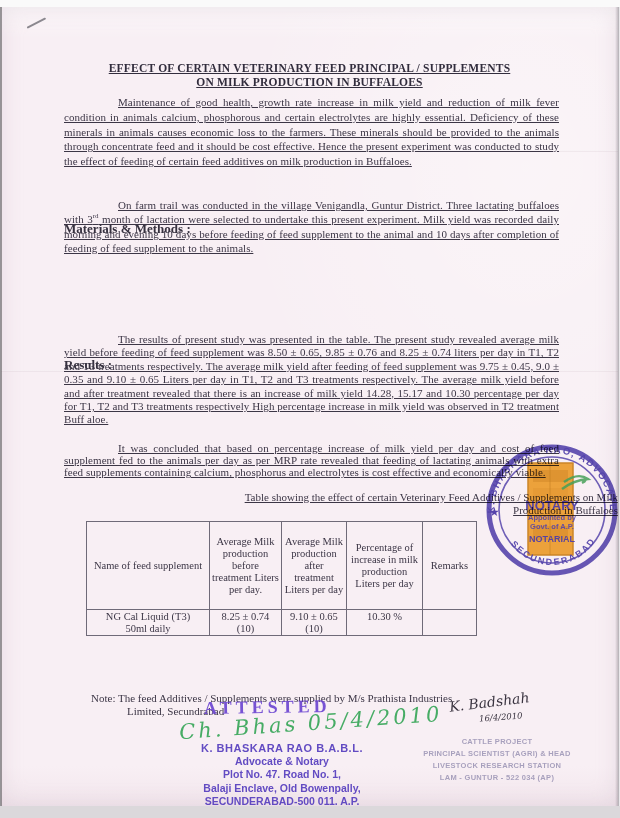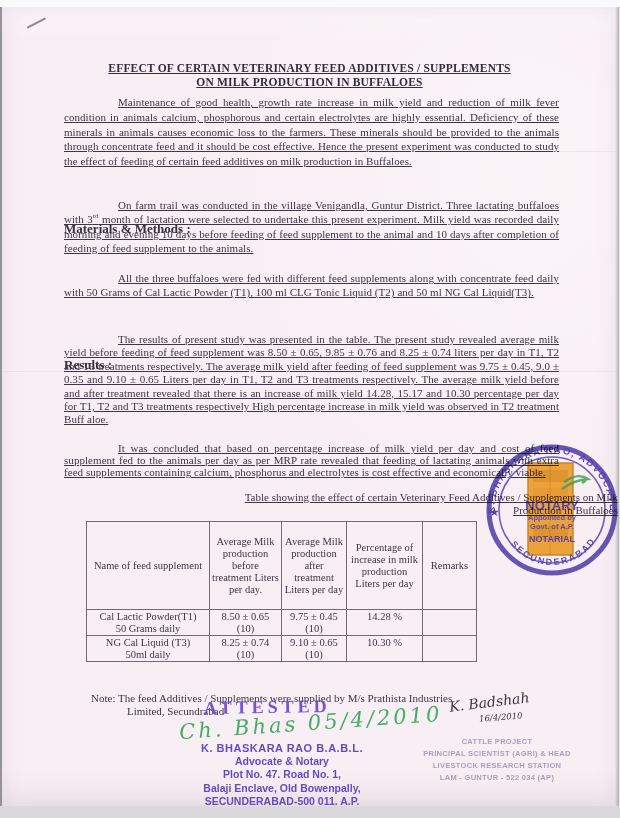--- a/index.html
+++ b/index.html
@@ -69,31 +69,30 @@
 </head>
 <body>
 
 <div class="page">
 
   <div class="pen-mark"></div>
   <div class="crease" style="left:300px;top:143px;width:317px;"></div>
   <div class="crease" style="left:0;top:363px;width:617px;"></div>
 
   <div class="doc-title">
-    <span>EFFECT OF CERTAIN VETERINARY FEED ADDITIVES / SUPPLEMENTS</span><br>
+    <span>EFFECT OF CERTAIN VETERINARY FEED PRINCIPAL / SUPPLEMENTS</span><br>
     <span>ON MILK PRODUCTION IN BUFFALOES</span>
   </div>
 
   <div class="para" style="top:88px;line-height:14.8px;">Maintenance of good health, growth rate increase in milk yield and reduction of milk fever condition in animals calcium, phosphorous and certain electrolytes are highly essential.  Deficiency of these minerals in animals causes economic loss to the farmers. These minerals should be provided to the animals through concentrate feed and it should be cost effective. Hence the present experiment was conducted to study the effect of feeding of certain feed additives on milk production in Buffaloes.</div>
 
   <div class="heading" style="top:172px;">Materials &amp; Methods :</div>
 
   <div class="para" style="top:191px;line-height:14.4px;"><span>On farm trail was conducted in the village Venigandla, Guntur District. Three lactating buffaloes with 3</span><sup>rd</sup><span> month of lactation were selected to undertake this present experiment.  Milk yield was recorded daily morning and evening 10 days before feeding of feed supplement to the animal and 10 days after completion of feeding of feed supplement to the animals.</span></div>
 
-  <div class="para" style="top:264px;line-height:14.4px;">All the three buffaloes were fed with different feed supplements along with concentrate feed daily with 50 Grams of Cal Lactic Powder (T1), 100 ml CLG Tonic Liquid (T2) and 50 ml NG Cal Liquid(T3).</div>
 
   <div class="heading" style="top:308px;">Results :</div>
 
   <div class="para" style="top:326px;line-height:13.4px;">The results of present study was presented in the table. The present study revealed  average milk yield before feeding of feed supplement was 8.50 ± 0.65, 9.85 ± 0.76 and 8.25 ± 0.74 liters per day in T1, T2 and T3 treatments respectively. The average milk yield after feeding of feed supplement was 9.75 ± 0.45, 9.0 ± 0.35 and 9.10 ± 0.65 Liters per day in T1, T2 and T3 treatments respectively. The average milk yield before and after treatment revealed that there is an increase of milk yield 14.28, 15.17 and 10.30 percentage per day for T1, T2 and T3 treatments respectively High percentage increase in milk yield was observed in T2 treatment Buff aloe.</div>
 
   <div class="para" style="top:435px;line-height:12.2px;">It was concluded that based on percentage increase of milk yield per day and cost of feed supplement fed to the animals per day as per MRP rate revealed that feeding of lactating animals with extra feed supplements containing calcium, phosphorus and electrolytes is cost effective and economically viable.</div>
 
   <div class="table-caption">
     <span>Table showing the effect of certain Veterinary Feed Additives / Supplements on Milk</span><br>
     <span>Production in Buffaloes</span>
@@ -110,27 +109,20 @@
     <thead>
       <tr>
         <th>Name of feed supplement</th>
         <th>Average Milk production before treatment Liters per day.</th>
         <th>Average Milk production after treatment Liters per day</th>
         <th>Percentage of increase in milk production Liters per day</th>
         <th>Remarks</th>
       </tr>
     </thead>
     <tbody>
-      <tr>
-        <td><span>Cal Lactic Powder(T1)</span><br><span>50 Grams daily</span></td>
-        <td><span>8.50 ± 0.65</span><br><span>(10)</span></td>
-        <td><span>9.75 ± 0.45</span><br><span>(10)</span></td>
-        <td style="vertical-align:top;"><span>14.28 %</span></td>
-        <td><span></span></td>
-      </tr>
       <tr>
         <td><span>NG Cal Liquid (T3)</span><br><span>50ml daily</span></td>
         <td><span>8.25 ± 0.74</span><br><span>(10)</span></td>
         <td><span>9.10 ± 0.65</span><br><span>(10)</span></td>
         <td style="vertical-align:top;"><span>10.30 %</span></td>
         <td><span></span></td>
       </tr>
     </tbody>
   </table>
 

